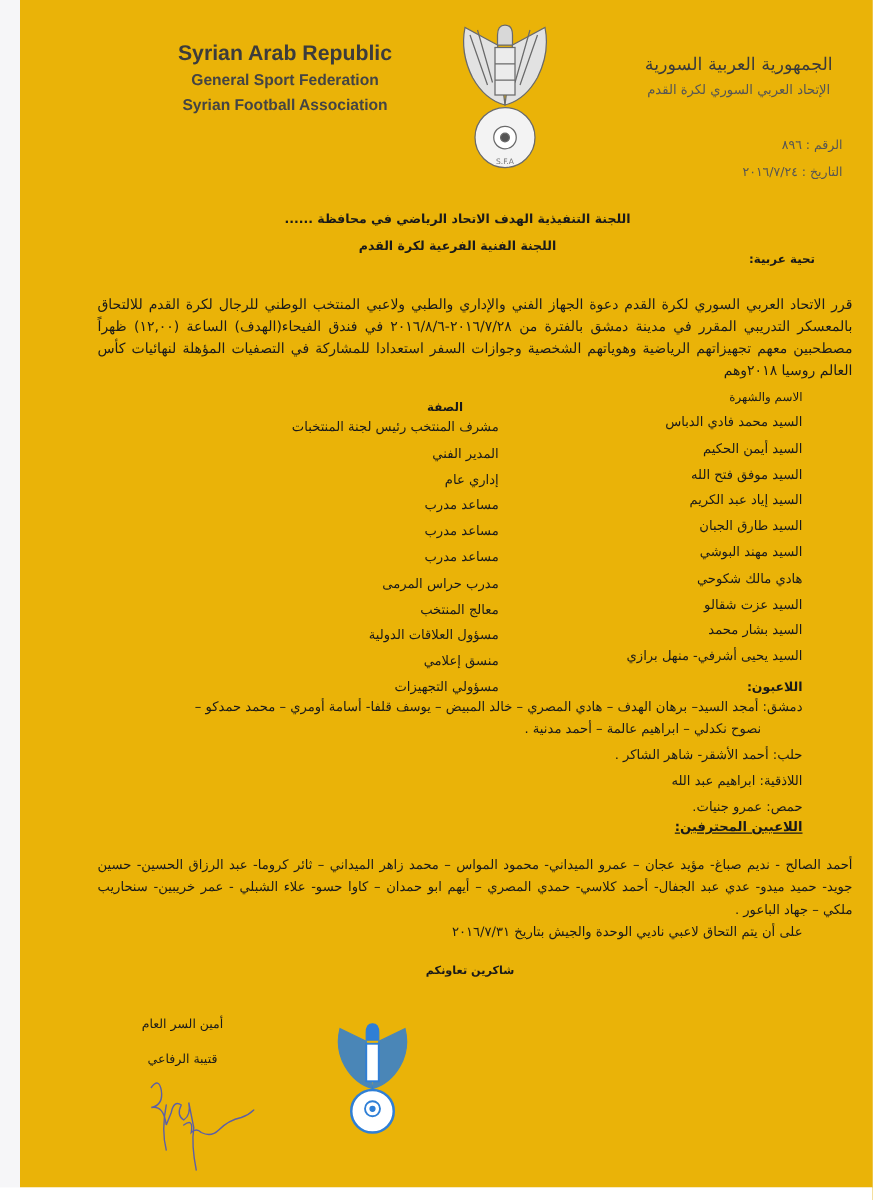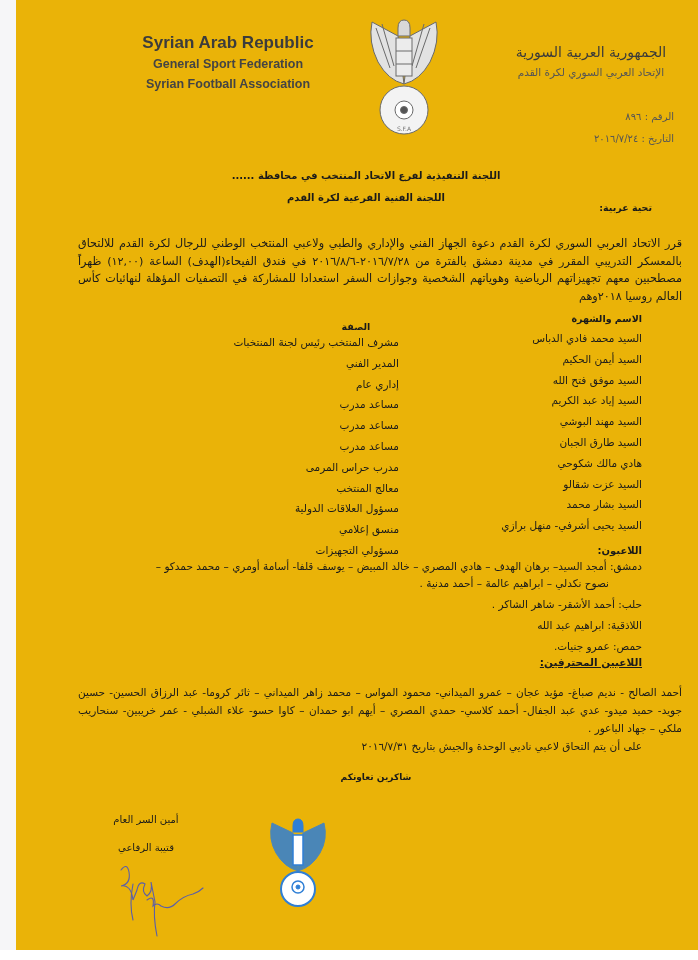--- a/index.html
+++ b/index.html
@@ -15,21 +15,21 @@
   .ar-head { position: absolute; left: 470px; top: 26px; width: 210px; direction: rtl; text-align: center; font-family: "DejaVu Sans", sans-serif; color: #3a3a3a; margin-top: 16px; }
   .ar-head .l1 { font-size: 14px; line-height: 20px; }
   .ar-head .l2, .ar-head .l3 { font-size: 10.5px; line-height: 20px; color: #555; }
   .ref { position: absolute; right: 30px; top: 106px; direction: rtl; font-size: 10px; color: #555; line-height: 22px; text-align: right; width: 140px; }
   .emblem { position: absolute; left: 348px; top: 10px; width: 80px; height: 130px; }
   .stamp { position: absolute; left: 252px; top: 815px; width: 60px; height: 100px; }
   .rtl { direction: rtl; text-align: right; font-family: "DejaVu Sans", sans-serif; }
   .committee { position: absolute; left: 150px; top: 165px; width: 400px; text-align: center; font-size: 10px; font-weight: bold; line-height: 22px; direction: rtl; }
   .greeting { position: absolute; right: 52px; top: 202px; font-size: 9.5px; font-weight: bold; }
   .para { position: absolute; left: 62px; right: 22px; top: 235px; font-size: 11.2px; line-height: 17.5px; text-align: justify; text-align-last: right; }
-  .names-head { position: absolute; right: 62px; top: 313px; font-size: 9.5px; font-weight: bold; }
+  .names-head { position: absolute; right: 62px; top: 313px; font-size: 9.5px; font-weight: normal; }
   .roles-head { position: absolute; left: 300px; top: 321px; width: 80px; text-align: center; font-size: 9.5px; font-weight: bold; direction: rtl; }
   .names { position: absolute; right: 62px; top: 328px; width: 260px; font-size: 10.5px; line-height: 20.8px; }
   .roles { position: absolute; left: 185px; top: 332px; width: 198px; font-size: 10.5px; line-height: 20.8px; }
   .players-head { position: absolute; right: 62px; top: 545px; font-size: 10px; font-weight: bold; }
   .city { position: absolute; right: 62px; font-size: 10.5px; line-height: 16px; width: 600px; }
   .pro-head { position: absolute; right: 62px; top: 656px; font-size: 10.5px; font-weight: bold; text-decoration: underline; }
   .pro { position: absolute; left: 62px; right: 22px; top: 683px; font-size: 10.5px; line-height: 18px; text-align: justify; text-align-last: right; }
   .join { position: absolute; right: 62px; top: 738px; font-size: 10.5px; line-height: 17px; width: 500px; }
   .thanks { position: absolute; left: 270px; top: 772px; width: 180px; text-align: center; font-size: 9px; font-weight: bold; direction: rtl; }
   .signer { position: absolute; left: 80px; top: 806px; width: 100px; text-align: center; font-size: 10px; font-weight: normal; line-height: 28px; direction: rtl; }
@@ -66,38 +66,38 @@
     <div class="l1">الجمهورية العربية السورية</div>
     <div class="l3">الإتحاد العربي السوري لكرة القدم</div>
   </div>
 
   <div class="ref">
     <div>الرقم : ٨٩٦</div>
     <div>التاريخ : ٢٠١٦/٧/٢٤</div>
   </div>
 
   <div class="committee">
-    <div>اللجنة التنفيذية لفرع الاتحاد المنتخب في محافظة ......</div>
+    <div>اللجنة التنفيذية الهدف الاتحاد الرياضي في محافظة ......</div>
     <div>اللجنة الفنية الفرعية لكرة القدم</div>
   </div>
 
   <div class="greeting rtl">تحية عربية:</div>
 
   <div class="para rtl">قرر الاتحاد العربي السوري لكرة القدم دعوة الجهاز الفني والإداري والطبي ولاعبي المنتخب الوطني للرجال لكرة القدم للالتحاق بالمعسكر التدريبي المقرر في مدينة دمشق بالفترة من ٢٠١٦/٧/٢٨-٢٠١٦/٨/٦ في فندق الفيحاء(الهدف) الساعة (١٢,٠٠) ظهراً مصطحبين معهم تجهيزاتهم الرياضية وهوياتهم الشخصية وجوازات السفر استعدادا للمشاركة في التصفيات المؤهلة لنهائيات كأس العالم روسيا ٢٠١٨وهم</div>
 
   <div class="names-head rtl">الاسم والشهرة</div>
   <div class="roles-head">الصفة</div>
 
   <div class="names rtl">
     <div>السيد محمد فادي الدباس</div>
     <div>السيد أيمن الحكيم</div>
     <div>السيد موفق فتح الله</div>
     <div>السيد إياد عبد الكريم</div>
+    <div>السيد طارق الجبان</div>
     <div>السيد مهند البوشي</div>
-    <div>السيد طارق الجبان</div>
     <div>هادي مالك شكوحي</div>
     <div>السيد عزت شقالو</div>
     <div>السيد بشار محمد</div>
     <div>السيد يحيى أشرفي- منهل برازي</div>
   </div>
 
   <div class="roles rtl">
     <div>مشرف المنتخب رئيس لجنة المنتخبات</div>
     <div>المدير الفني</div>
     <div>إداري عام</div>

